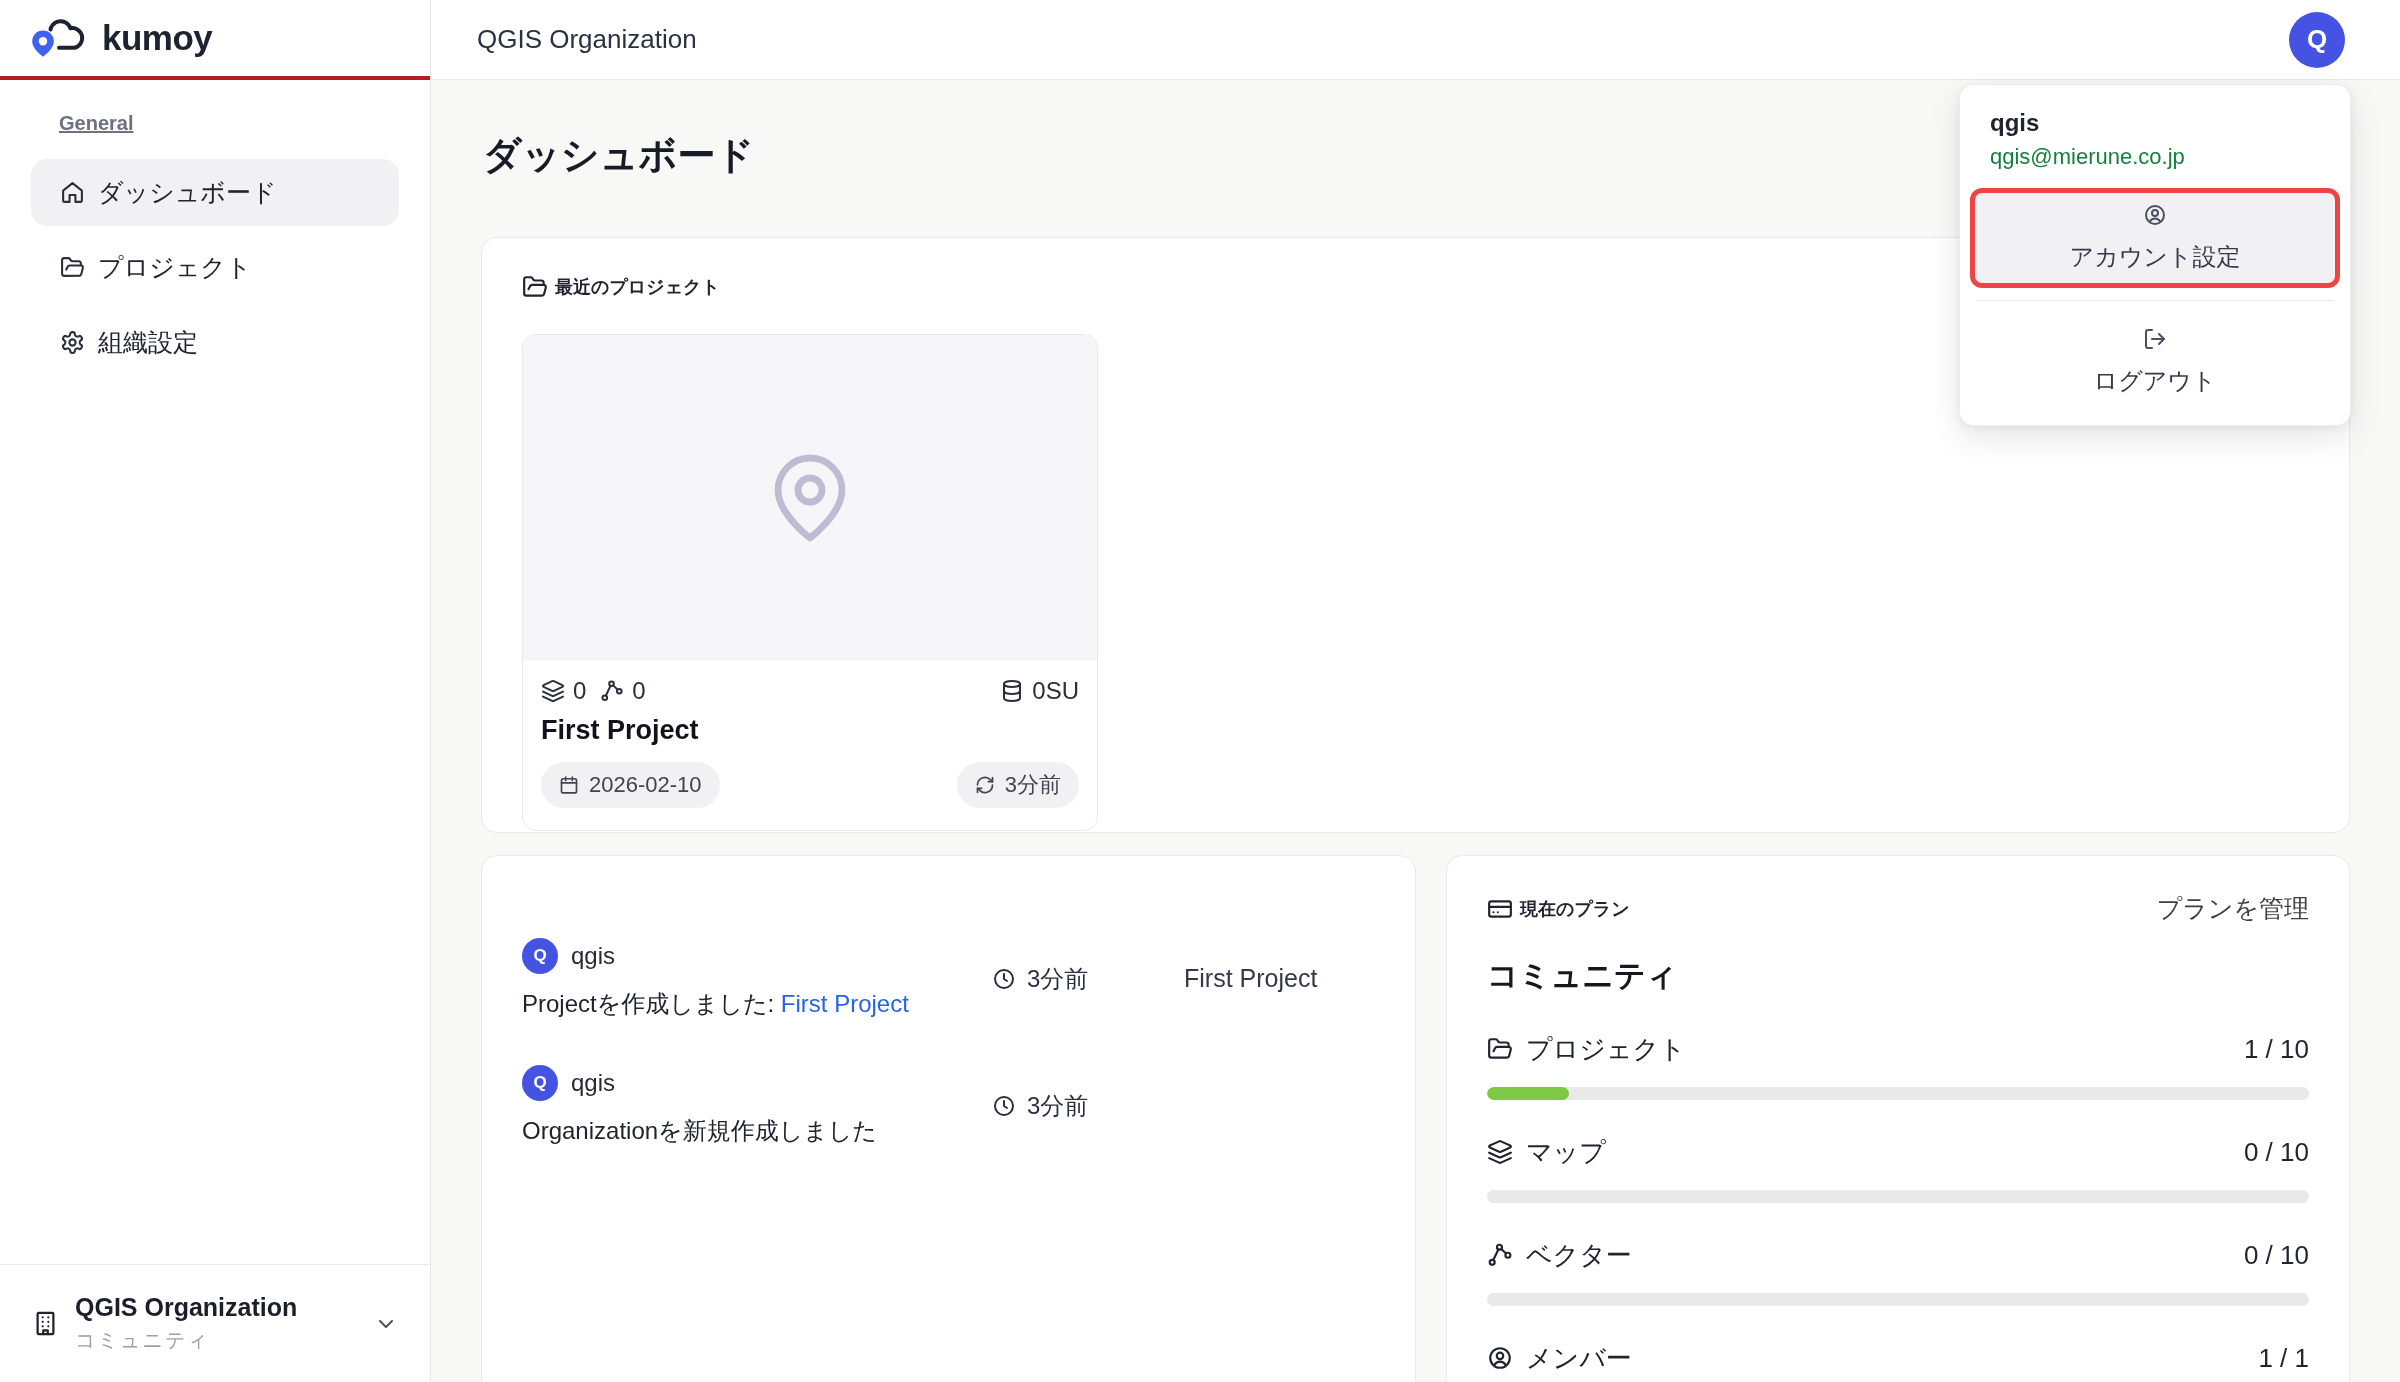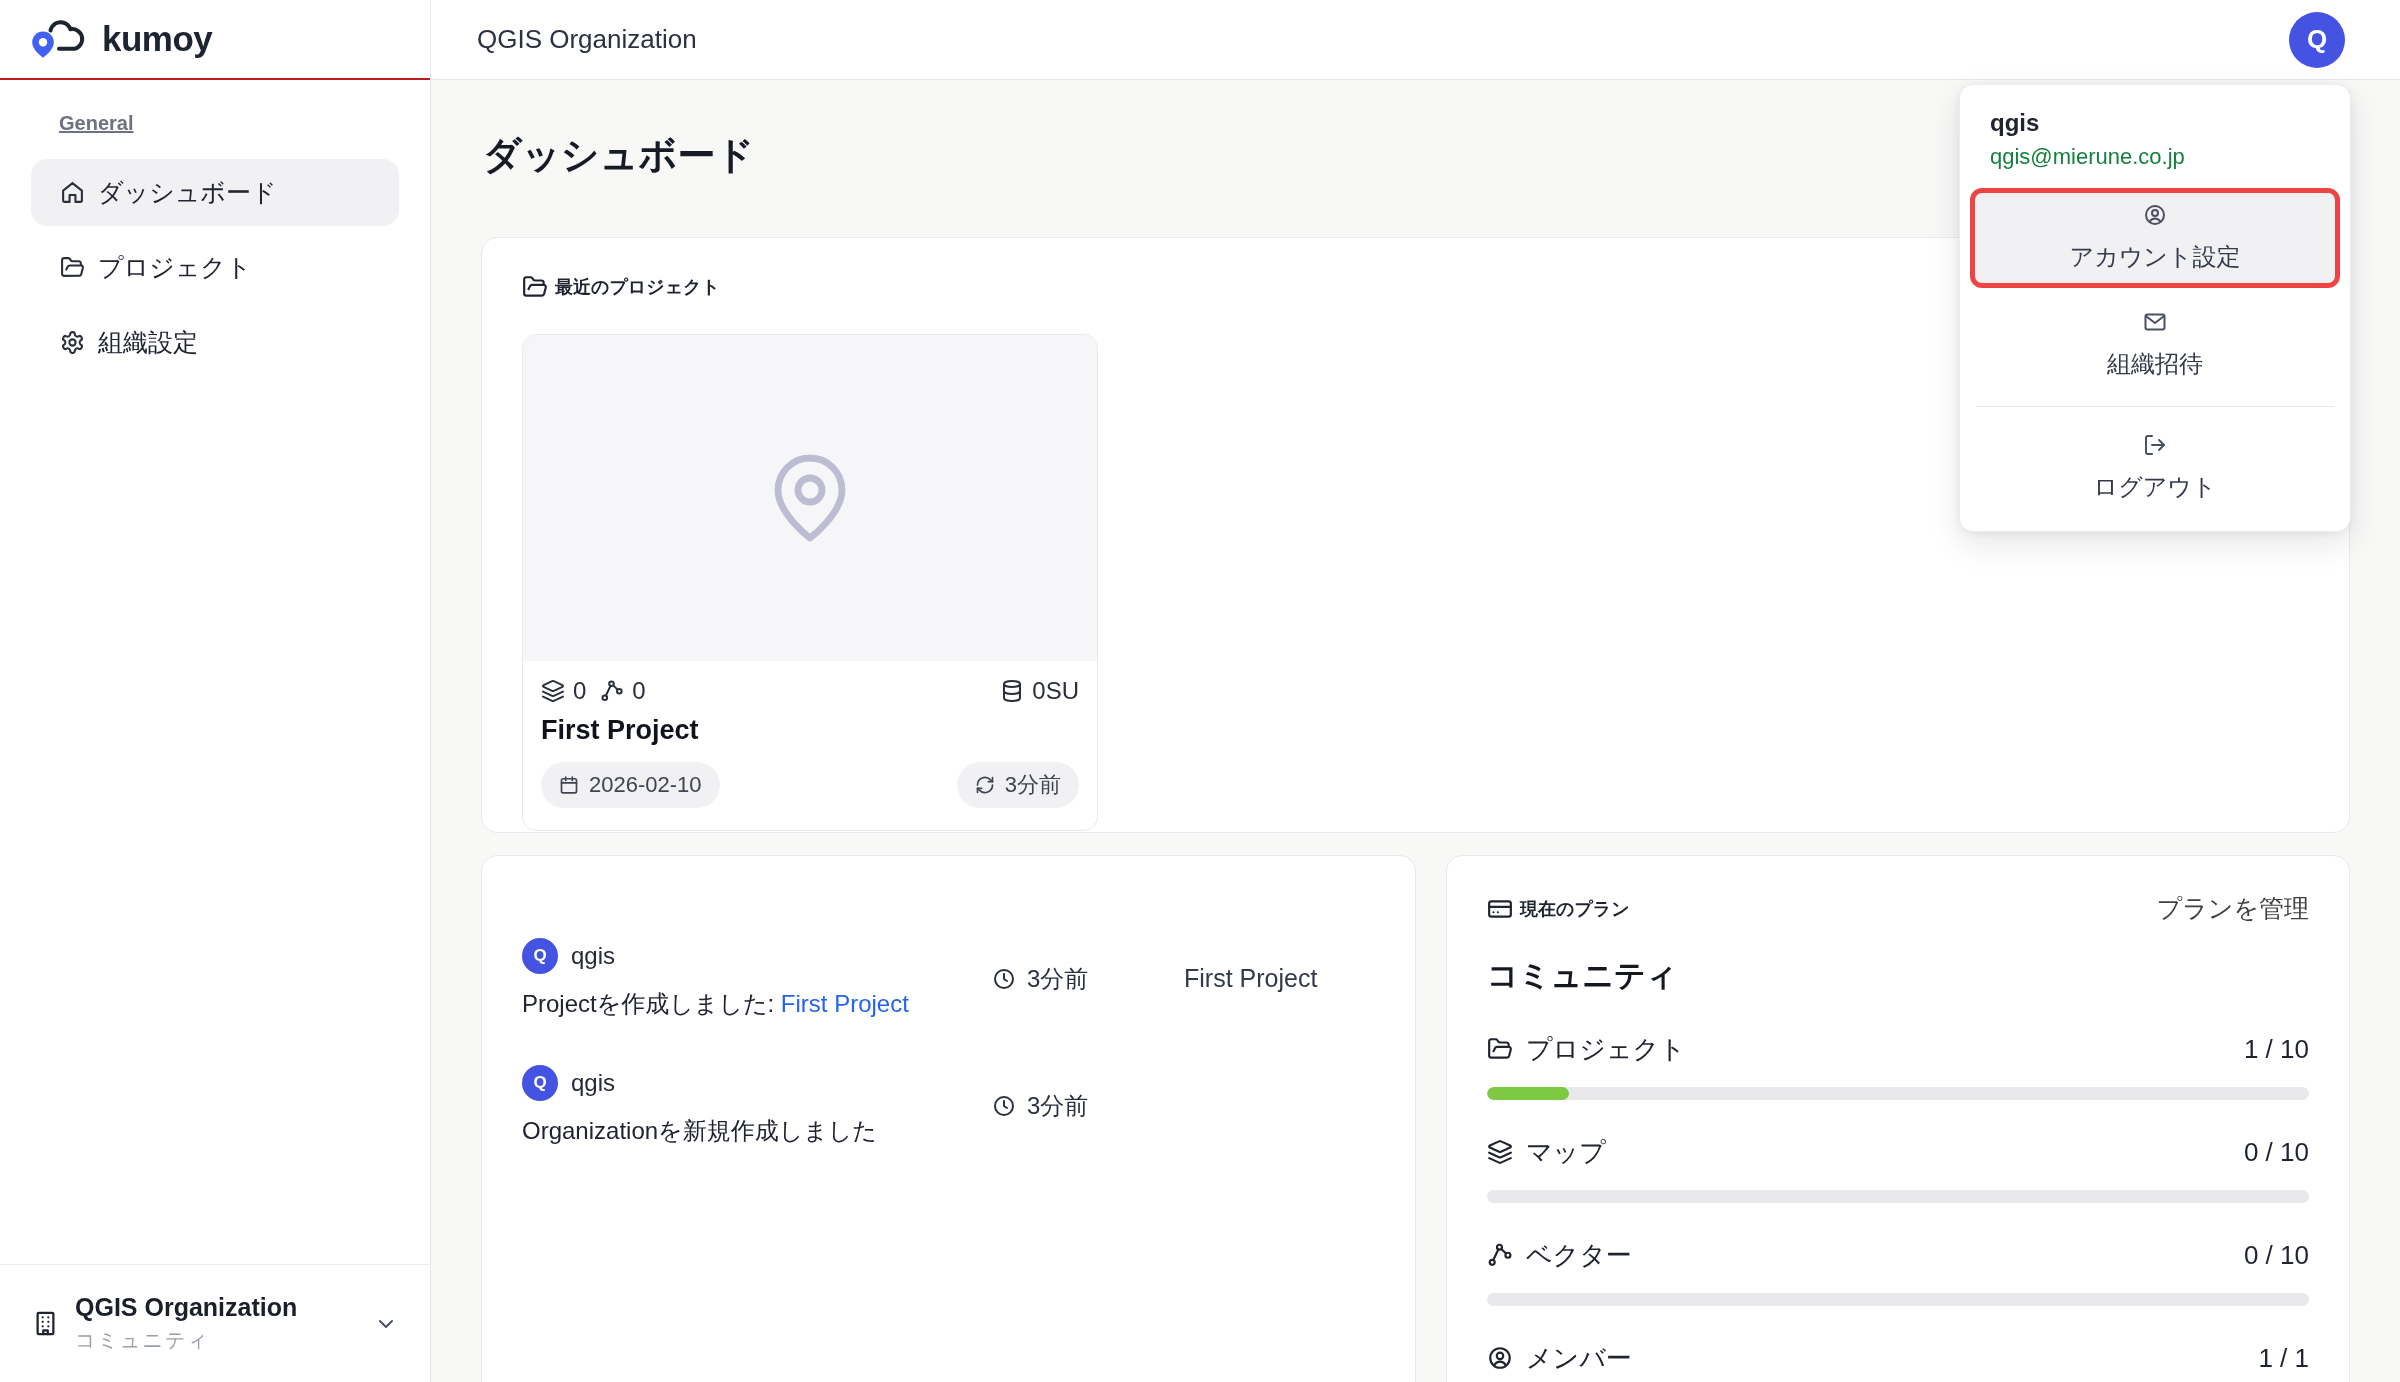--- a/index.html
+++ b/index.html
@@ -7,21 +7,21 @@
   body {
     font-family:"Liberation Sans","DejaVu Sans",sans-serif;
     color:#20242f; background:#fff; position:relative;
   }
   svg { display:block; flex:none; }
   .ic { stroke:currentColor; fill:none; stroke-width:2; stroke-linecap:round; stroke-linejoin:round; }
 
   
   .sidebar { position:absolute; left:0; top:0; width:431px; height:1382px;
     background:#fff; border-right:1px solid #e8e8ea; display:flex; flex-direction:column; }
-  .logo-area { height:80px; border-bottom:2px solid #b91c1c; display:flex; align-items:center;
+  .logo-area { height:80px; border-bottom:4px solid #b91c1c; display:flex; align-items:center;
     padding:0 30px; gap:10px; }
   .logo-text { font-size:35px; font-weight:700; color:#1d2330; letter-spacing:-.5px; }
   .nav { flex:1; padding:32px 31px; }
   .section-label { font-size:20px; font-weight:600; color:#6d7280; margin:0 0 24px 28px;text-decoration:underline; }
   .nav-item { display:flex; align-items:center; gap:13px; padding:17px 14px 17px 29px;
     border-radius:16px; font-size:25px; color:#20242f; margin-bottom:8px; cursor:pointer; }
   .nav-item.active { background:#f1f1f4; }
   .nav-item svg { width:25px; height:25px; color:#2a2f3a; }
   .org-switcher { border-top:1px solid #ededef; padding:28px 32px; display:flex;
     align-items:center; gap:16px; cursor:pointer; }
@@ -372,27 +372,20 @@
 
   <div class="menu-item highlighted">
     <svg class="ic" viewBox="0 0 24 24">
       <circle cx="12" cy="12" r="9"></circle>
         <circle cx="12" cy="10" r="3"></circle>
         <path d="M6.8 18.4a6 6 0 0 1 10.4 0"></path>
     </svg>
     <span>アカウント設定</span>
   </div>
 
-  <div class="menu-item">
-    <svg class="ic" viewBox="0 0 24 24">
-      <rect x="2.5" y="4.5" width="19" height="15" rx="2"></rect>
-        <path d="m3.5 6.5 8.5 6.5 8.5-6.5"></path>
-    </svg>
-    <span>組織招待</span>
-  </div>
 
   <div class="menu-divider"></div>
 
   <div class="menu-item">
     <svg class="ic" viewBox="0 0 24 24">
       <path d="M9 21H5a2 2 0 0 1-2-2V5a2 2 0 0 1 2-2h4"></path>
       <polyline points="16 17 21 12 16 7"></polyline>
         <line x1="21" y1="12" x2="9" y2="12"></line>
     </svg>
     <span>ログアウト</span>

